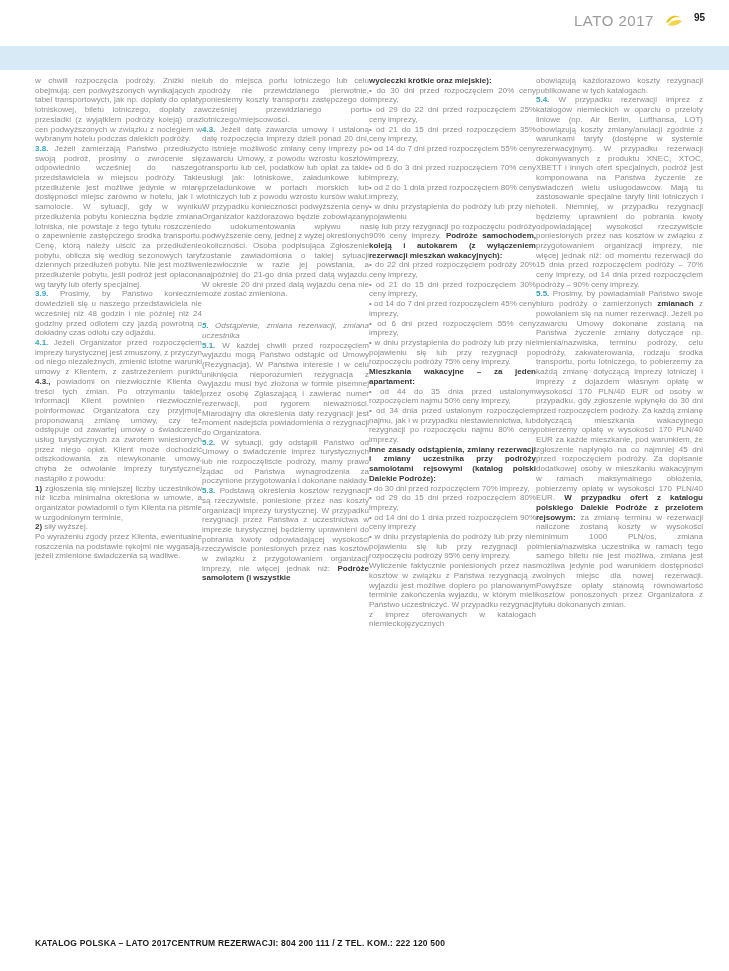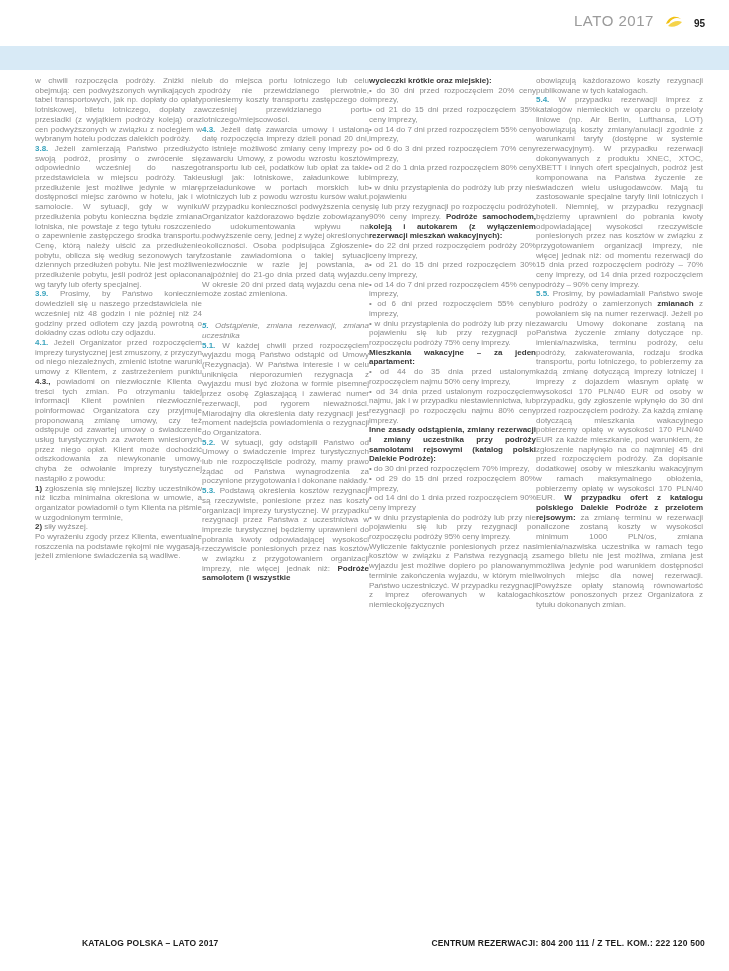--- a/index.html
+++ b/index.html
@@ -9,21 +9,21 @@
     font-family:"Liberation Sans", sans-serif;
     position:relative;
     overflow:hidden;
   }
   
   .header{
     position:absolute;top:0;left:0;right:0;height:45px;
   }
   .header-inner{
     position:absolute;right:24px;top:12px;
-    display:flex;align-items:flex-end;gap:10px;
+    display:flex;align-items:flex-start;gap:10px;
   }
   .season{
     font-size:15px;color:#9b9b9b;letter-spacing:0.5px;
     font-weight:400;
   }
   .logo{width:20px;height:16px;display:inline-block;}
   .pageno{
     font-size:10px;color:#1d1d1d;font-weight:700;
   }
   .band{
@@ -43,21 +43,21 @@
     color:#8c8c8c;
     text-align:justify;
     word-spacing:-0.2px;
   }
   .para.gap{margin-top:22px;font-style:italic;}
   .seg-num{color:#39a3bd;font-weight:700;}
   .seg-bold{color:#3a3a3a;font-weight:700;}
   
   .footer{
     position:absolute;left:35px;right:24px;top:938px;
-    display:flex;justify-content:space-between;align-items:center;margin-left:47px;
+    display:flex;justify-content:flex-start;align-items:center;
   }
   .footer .f-left,.footer .f-right{
     font-size:8.5px;font-weight:700;color:#1d1d1d;letter-spacing:0.2px;
   }
 </style>
 </head>
 <body>
 
 <div class="header">
   <div class="header-inner">
@@ -88,20 +88,21 @@
       <p class="para"><span>lub do miejsca portu lotniczego lub celu podróży nie przewidzianego pierwotnie, poniesiemy koszty transportu zastępczego do wcześniej przewidzianego portu lotniczego/miejscowości.</span></p>
       <p class="para"><span class="seg-num">4.3.</span><span> Jeżeli datę zawarcia umowy i ustaloną datę rozpoczęcia imprezy dzieli ponad 20 dni, to istnieje możliwość zmiany ceny imprezy po zawarciu Umowy, z powodu wzrostu kosztów transportu lub ceł, podatków lub opłat za takie usługi jak: lotniskowe, załadunkowe lub przeładunkowe w portach morskich lub lotniczych lub z powodu wzrostu kursów walut. W przypadku konieczności podwyższenia ceny Organizator każdorazowo będzie zobowiązany do udokumentowania wpływu na podwyższenie ceny, jednej z wyżej określonych okoliczności. Osoba podpisująca Zgłoszenie zostanie zawiadomiona o takiej sytuacji niezwłocznie w razie jej powstania, a najpóźniej do 21-go dnia przed datą wyjazdu. W okresie 20 dni przed datą wyjazdu cena nie może zostać zmieniona.</span></p>
       <p class="para gap"><span class="seg-num">5.</span><span> Odstąpienie, zmiana rezerwacji, zmiana uczestnika</span></p>
       <p class="para"><span class="seg-num">5.1.</span><span> W każdej chwili przed rozpoczęciem wyjazdu mogą Państwo odstąpić od Umowy (Rezygnacja). W Państwa interesie i w celu uniknięcia nieporozumień rezygnacja z wyjazdu musi być złożona w formie pisemnej przez osobę Zgłaszającą i zawierać numer rezerwacji, pod rygorem nieważności. Miarodajny dla określenia daty rezygnacji jest moment nadejścia powiadomienia o rezygnacji do Organizatora.</span></p>
       <p class="para"><span class="seg-num">5.2.</span><span> W sytuacji, gdy odstąpili Państwo od Umowy o świadczenie imprez turystycznych lub nie rozpoczęliście podróży, mamy prawo żądać od Państwa wynagrodzenia za poczynione przygotowania i dokonane nakłady.</span></p>
       <p class="para"><span class="seg-num">5.3.</span><span> Podstawą określenia kosztów rezygnacji są rzeczywiste, poniesione przez nas koszty organizacji imprezy turystycznej. W przypadku rezygnacji przez Państwa z uczestnictwa w imprezie turystycznej będziemy uprawnieni do pobrania kwoty odpowiadającej wysokości rzeczywiście poniesionych przez nas kosztów w związku z przygotowaniem organizacji imprezy, nie więcej jednak niż: </span><span class="seg-bold">Podróże samolotem (i wszystkie</span></p>
     </div>
   <div class="col" id="col-2">
       <p class="para"><span class="seg-bold">wycieczki krótkie oraz miejskie):</span></p>
       <p class="para"><span>• do 30 dni przed rozpoczęciem 20% ceny imprezy,</span></p>
+      <p class="para"><span>• od 29 do 22 dni przed rozpoczęciem 25% ceny imprezy,</span></p>
       <p class="para"><span>• od 21 do 15 dni przed rozpoczęciem 35% ceny imprezy,</span></p>
       <p class="para"><span>• od 14 do 7 dni przed rozpoczęciem 55% ceny imprezy,</span></p>
       <p class="para"><span>• od 6 do 3 dni przed rozpoczęciem 70% ceny imprezy,</span></p>
       <p class="para"><span>• od 2 do 1 dnia przed rozpoczęciem 80% ceny imprezy,</span></p>
       <p class="para"><span>• w dniu przystąpienia do podróży lub przy nie pojawieniu</span></p>
       <p class="para"><span>się lub przy rezygnacji po rozpoczęciu podróży 90% ceny imprezy. </span><span class="seg-bold">Podróże samochodem, koleją i autokarem (z wyłączeniem rezerwacji mieszkań wakacyjnych):</span></p>
       <p class="para"><span>• do 22 dni przed rozpoczęciem podróży 20% ceny imprezy,</span></p>
       <p class="para"><span>• od 21 do 15 dni przed rozpoczęciem 30% ceny imprezy,</span></p>
       <p class="para"><span>• od 14 do 7 dni przed rozpoczęciem 45% ceny imprezy,</span></p>
       <p class="para"><span>• od 6 dni przed rozpoczęciem 55% ceny imprezy,</span></p>

